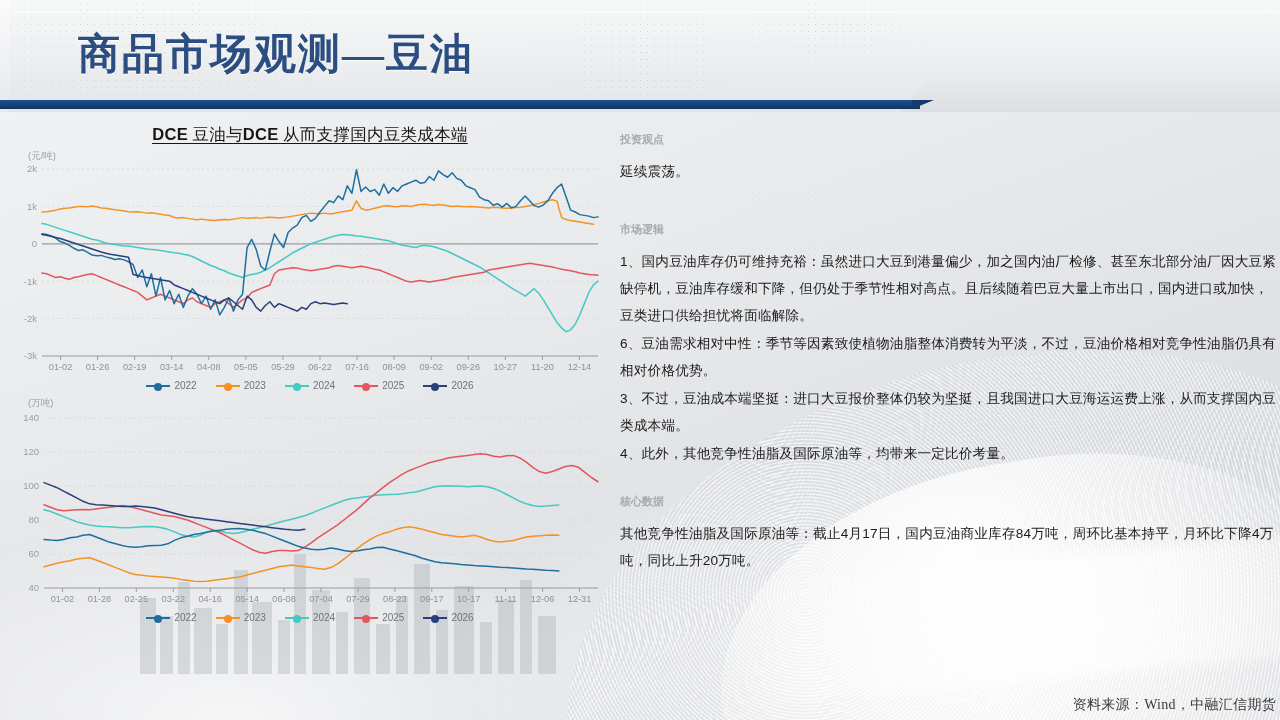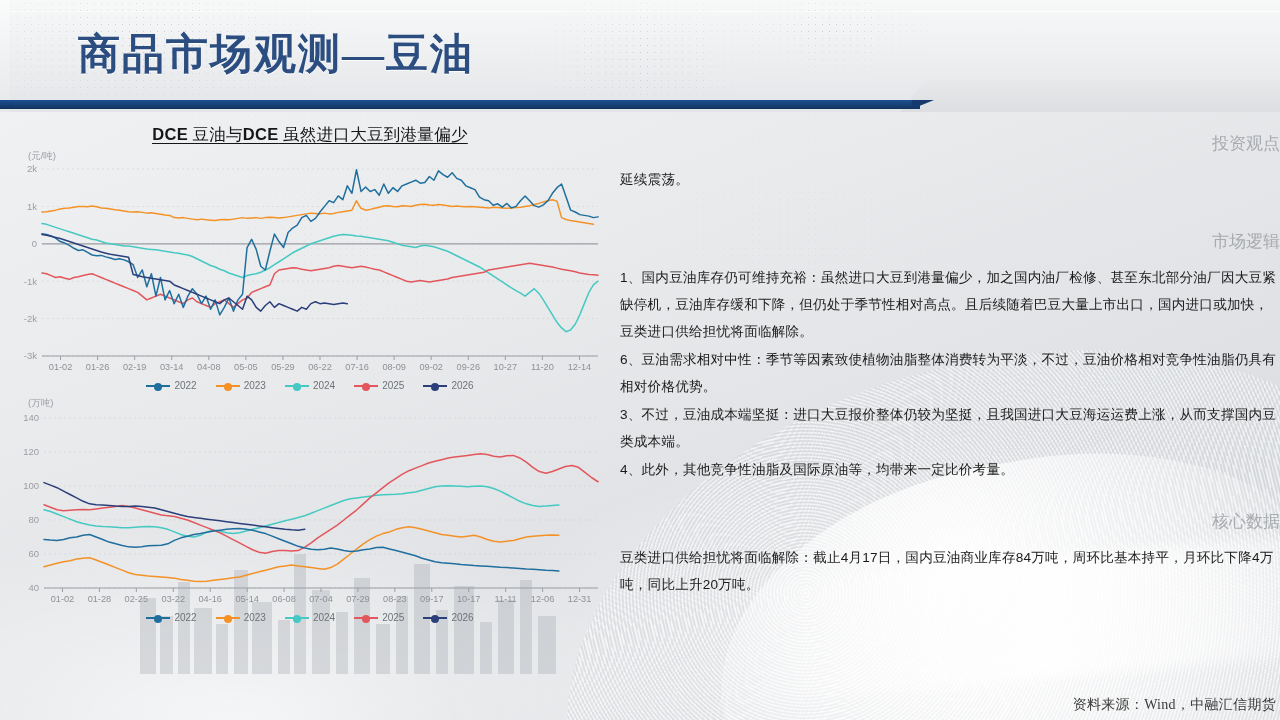--- a/index.html
+++ b/index.html
@@ -119,24 +119,23 @@
   .legend { display: flex; justify-content: center; gap: 19px; margin-top: 2px; }
   .legend .item { display: flex; align-items: center; gap: 4px; }
   .legend .marker { position: relative; width: 24px; height: 9px; }
   .legend .marker .ln { position: absolute; top: 4px; left: 0; width: 24px; height: 1.8px; }
   .legend .marker .dt { position: absolute; top: 1.5px; left: 8px; width: 8px; height: 8px; border-radius: 50%; }
   .legend .lbl { font-size: 10px; color: #6e7378; }
 
   
   #text-col { position: absolute; left: 620px; top: 132px; width: 660px; }
   .sec-head {
-    font-size: 17px; font-weight: 400; color: #a7aaae;
+    font-size: 11px; font-weight: 700; color: #a7aaae;
     font-family: "Liberation Sans", sans-serif;
     margin-bottom: 11px;
-    text-align: right;
   }
   .body-line {
     font-size: 13.6px; color: #1a1a1a; line-height: 27px;
     font-family: "Liberation Sans", sans-serif;
     letter-spacing: .2px;
   }
   .para { margin-bottom: 1px; }
   .gap-m { height: 26px; }
   .gap-l { height: 36px; }
   .source {
@@ -189,21 +188,21 @@
     <div id="title">商品市场观测—豆油</div>
     <div class="hdr-fold"></div>
     <div class="hdr-bar"></div>
     <div class="hdr-bar-tip"></div>
   </div>
 
   <div id="chart-col">
 
     <div class="chart-block">
       <div class="chart-title">
-        <span class="lat">DCE</span><span> 豆油与</span><span class="lat">DCE</span><span> 虽然进口大豆到港量偏少</span>
+        <span class="lat">DCE</span><span> 豆油与</span><span class="lat">DCE</span><span> 从而支撑国内豆类成本端</span>
       </div>
       <div class="unit">(元/吨)</div>
       <div class="plot-wrap">
         <svg id="svg-chart1" width="592" height="215" viewBox="0 0 592 215">
             <line x1="28" y1="6" x2="584" y2="6" stroke="#c9ccd1" stroke-width="0.7" stroke-dasharray="2 3" opacity="0.75"></line>
             <text x="23" y="9.4" text-anchor="end" font-size="9.5" fill="#9a9ea4" font-family="&quot;Liberation Sans&quot;, sans-serif">2k</text>
             <line x1="28" y1="43.400000000000006" x2="584" y2="43.400000000000006" stroke="#c9ccd1" stroke-width="0.7" stroke-dasharray="2 3" opacity="0.75"></line>
             <text x="23" y="46.800000000000004" text-anchor="end" font-size="9.5" fill="#9a9ea4" font-family="&quot;Liberation Sans&quot;, sans-serif">1k</text>
             <line x1="28" y1="80.8" x2="584" y2="80.8" stroke="#c9ccd1" stroke-width="0.7" stroke-dasharray="2 3" opacity="0.75"></line>
             <text x="23" y="84.2" text-anchor="end" font-size="9.5" fill="#9a9ea4" font-family="&quot;Liberation Sans&quot;, sans-serif">0</text>
@@ -399,21 +398,21 @@
       <div class="body-line para">1、国内豆油库存仍可维持充裕：虽然进口大豆到港量偏少，加之国内油厂检修、甚至东北部分油厂因大豆紧缺停机，豆油库存缓和下降，但仍处于季节性相对高点。且后续随着巴豆大量上市出口，国内进口或加快，豆类进口供给担忧将面临解除。</div>
       <div class="body-line para">6、豆油需求相对中性：季节等因素致使植物油脂整体消费转为平淡，不过，豆油价格相对竞争性油脂仍具有相对价格优势。</div>
       <div class="body-line para">3、不过，豆油成本端坚挺：进口大豆报价整体仍较为坚挺，且我国进口大豆海运运费上涨，从而支撑国内豆类成本端。</div>
       <div class="body-line para">4、此外，其他竞争性油脂及国际原油等，均带来一定比价考量。</div>
     </div>
 
     <div class="gap-m"></div>
 
     <div>
       <div class="sec-head">核心数据</div>
-      <div class="body-line para">豆类进口供给担忧将面临解除：截止4月17日，国内豆油商业库存84万吨，周环比基本持平，月环比下降4万吨，同比上升20万吨。</div>
+      <div class="body-line para">其他竞争性油脂及国际原油等：截止4月17日，国内豆油商业库存84万吨，周环比基本持平，月环比下降4万吨，同比上升20万吨。</div>
     </div>
   </div>
 
   <div id="source-wrap">
     <div class="source">资料来源：Wind，中融汇信期货</div>
   </div>
 
 </div>
 
 </body></html>

